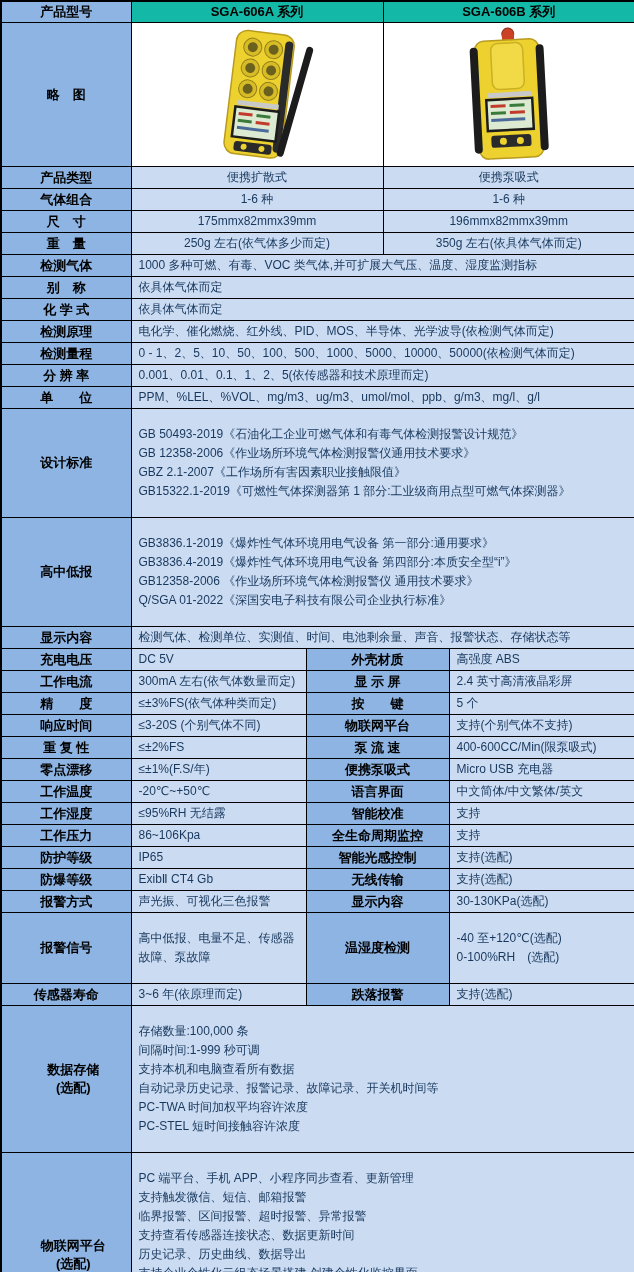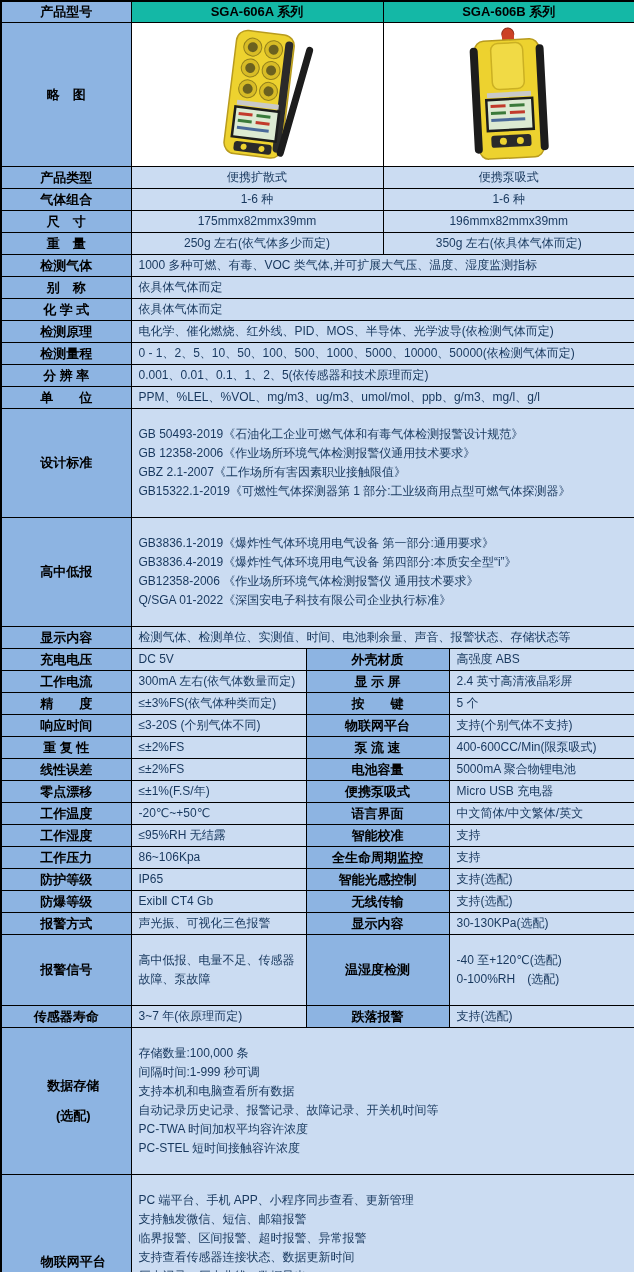--- a/index.html
+++ b/index.html
@@ -4,21 +4,21 @@
 <style>
   html,body{margin:0;padding:0;background:#fff;}
   body{width:634px;font-family:"Liberation Sans","DejaVu Sans",sans-serif;}
   table{border-collapse:collapse;width:634px;table-layout:fixed;border:2px solid #000;}
   td{border:1px solid #000;overflow:hidden;vertical-align:middle;}
   .lbl{background:#8db4e2;font-weight:bold;text-align:center;font-size:13px;color:#000;padding:1px 2px;}
   .val{background:#cbdcf2;font-size:12px;color:#17375d;padding:1px 7px;text-align:left;line-height:19px;}
   .center{text-align:center;padding:1px 2px;}
   .hdrval{background:#14b8a6;font-weight:bold;text-align:center;font-size:13px;color:#000;}
   .pre{white-space:pre-line;line-height:19px;padding:16px 7px;}
-  .lblpre{white-space:pre-line;line-height:30px;padding-left:16px;}
+  .lblpre{white-space:pre-line;line-height:18px;padding-left:16px;}
   .r{height:22px;}
   .hdr{height:16px;}
   .imgcell{background:#fff;text-align:center;vertical-align:middle;height:143px;padding:0;}
   svg{display:block;margin:0 auto;}
 </style>
 </head>
 <body>
 
 <table>
   <colgroup>
@@ -185,26 +185,20 @@
     <td colspan="2" class="lbl">物联网平台</td>
     <td class="val">支持(个别气体不支持)</td>
   </tr>
   <tr class="r">
     <td class="lbl">重 复 性</td>
     <td class="val">≤±2%FS</td>
     <td colspan="2" class="lbl">泵 流 速</td>
     <td class="val">400-600CC/Min(限泵吸式)</td>
   </tr>
   <tr class="r">
-    <td class="lbl">线性误差</td>
-    <td class="val">≤±2%FS</td>
-    <td colspan="2" class="lbl">电池容量</td>
-    <td class="val">5000mA 聚合物锂电池</td>
-  </tr>
-  <tr class="r">
     <td class="lbl">零点漂移</td>
     <td class="val">≤±1%(F.S/年)</td>
     <td colspan="2" class="lbl">便携泵吸式</td>
     <td class="val">Micro USB 充电器</td>
   </tr>
   <tr class="r">
     <td class="lbl">工作温度</td>
     <td class="val">-20℃~+50℃</td>
     <td colspan="2" class="lbl">语言界面</td>
     <td class="val">中文简体/中文繁体/英文</td>
@@ -242,21 +236,21 @@
   <tr>
     <td class="lbl">报警信号</td>
     <td class="val pre">高中低报、电量不足、传感器
 故障、泵故障</td>
     <td colspan="2" class="lbl">温湿度检测</td>
     <td class="val pre">-40 至+120℃(选配)
 0-100%RH　(选配)</td>
   </tr>
   <tr class="r">
     <td class="lbl">传感器寿命</td>
-    <td class="val">3~7 年(依原理而定)</td>
+    <td class="val">3~6 年(依原理而定)</td>
     <td colspan="2" class="lbl">跌落报警</td>
     <td class="val">支持(选配)</td>
   </tr>
 
   <tr>
     <td class="lbl lblpre">数据存储
 (选配)</td>
     <td colspan="4" class="val pre">存储数量:100,000 条
 间隔时间:1-999 秒可调
 支持本机和电脑查看所有数据

